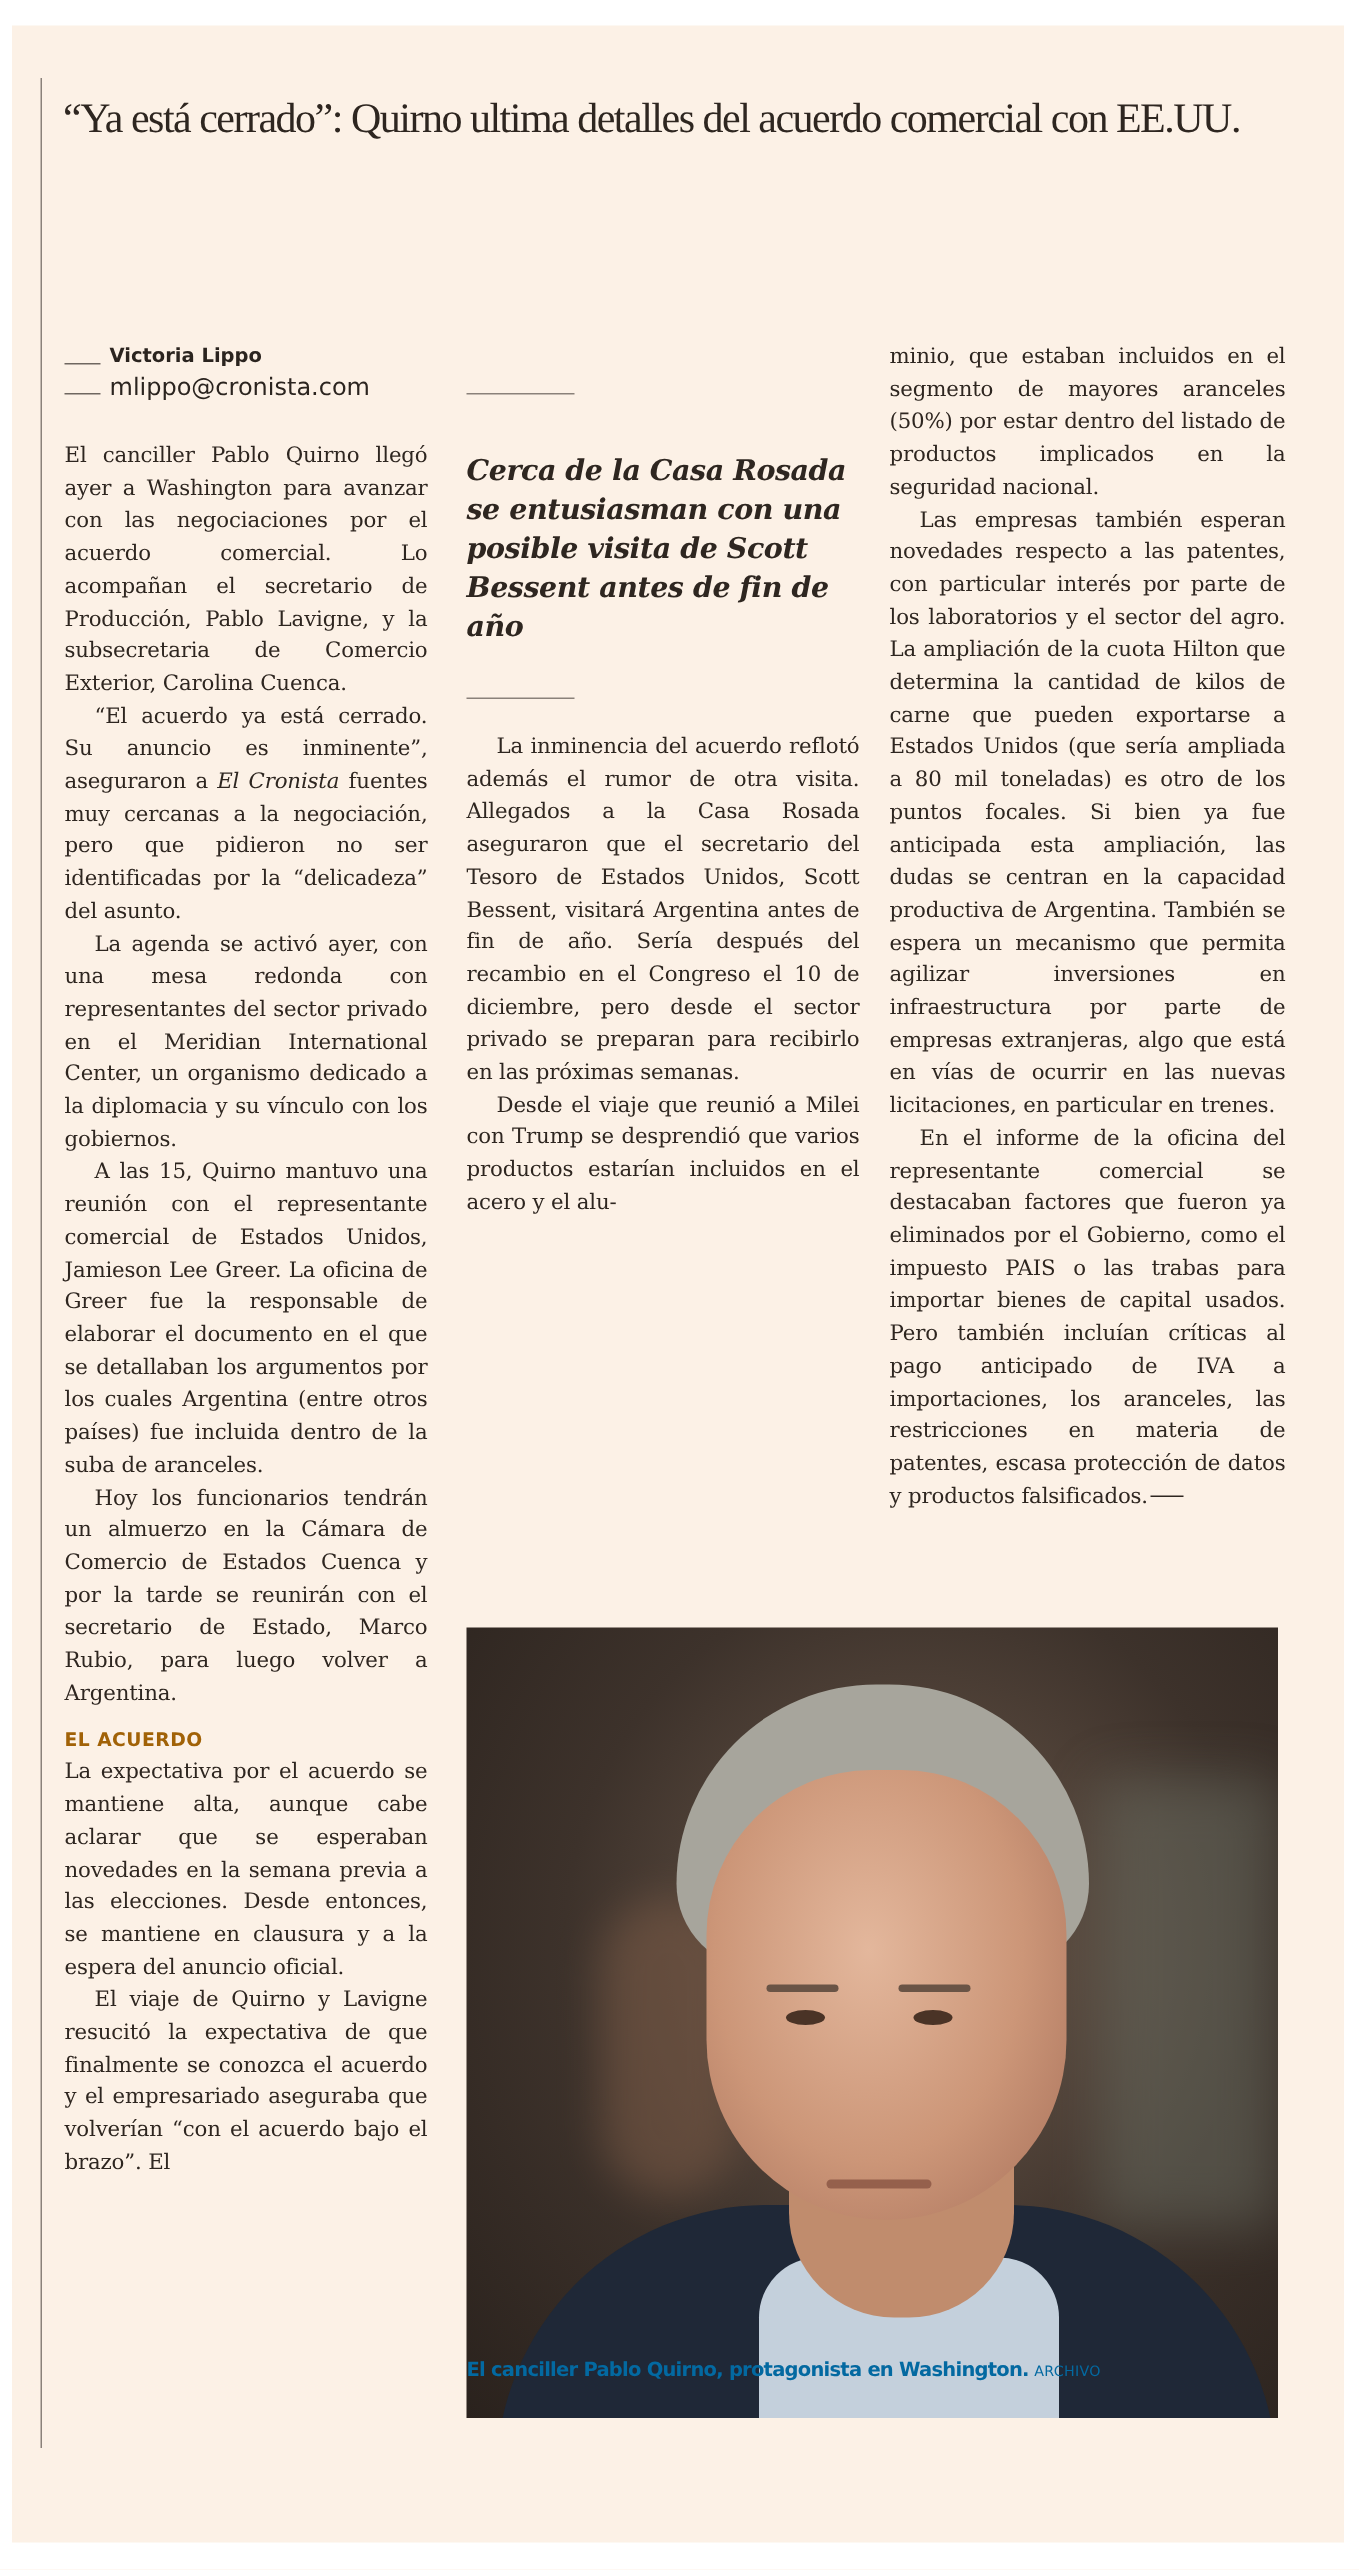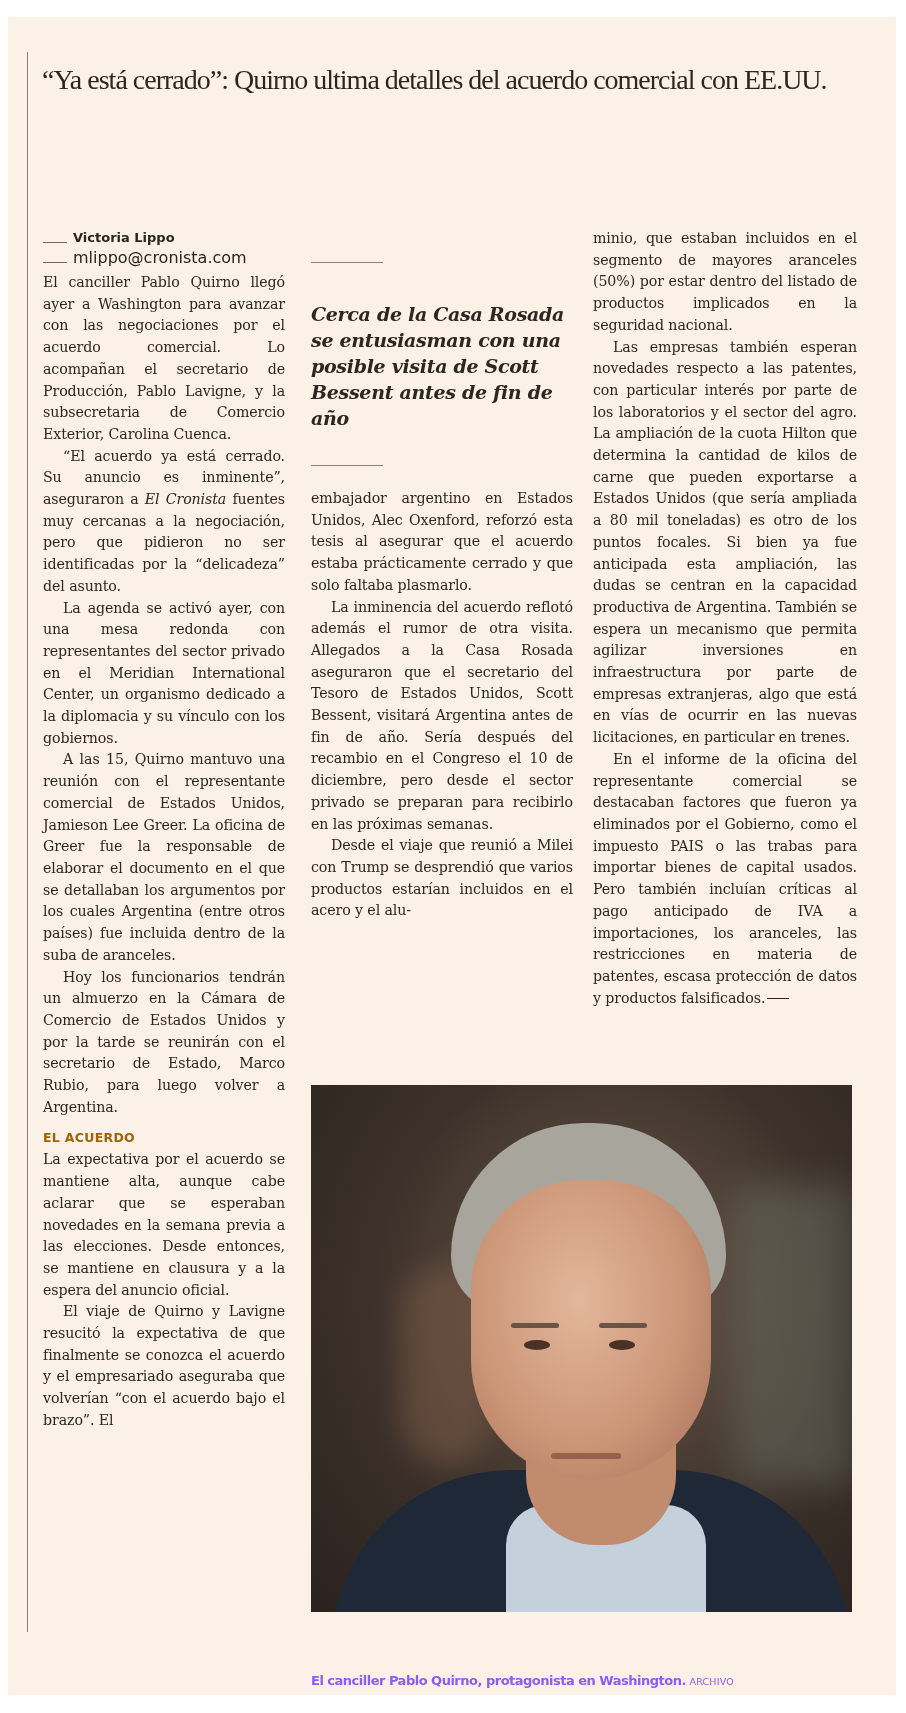--- a/index.html
+++ b/index.html
@@ -82,22 +82,22 @@
   }
   .photo .eye { position: absolute; width: 26px; height: 10px; border-radius: 50%; background: #4a3326; }
   .photo .eye.l { left: 213px; top: 255px; }
   .photo .eye.r { left: 298px; top: 255px; }
   .photo .brow { position: absolute; height: 5px; border-radius: 3px; background: #6a5446; }
   .photo .brow.l { left: 200px; top: 238px; width: 48px; }
   .photo .brow.r { left: 288px; top: 238px; width: 48px; }
   .photo .mouth { position: absolute; left: 240px; top: 368px; width: 70px; height: 6px; border-radius: 3px; background: #95604c; }
 
   .caption {
-    position: absolute; left: 311px; top: 1673px; width: 560px;
-    font-family: "DejaVu Sans", sans-serif; font-size: 13px; color: #8b5cf6; white-space: nowrap;
+    position: absolute; left: 311px; top: 1573px; width: 560px;
+    font-family: "DejaVu Sans", sans-serif; font-size: 13px; color: #0369a1; white-space: nowrap;
     letter-spacing: -0.5px;
   }
   .caption .main { font-weight: bold; }
   .caption .credit { font-size: 9.5px; letter-spacing: 0.2px; text-transform: uppercase; }
   .end-mark { display: inline-block; width: 22px; height: 1px; background: #2e2620; vertical-align: middle; margin-left: 2px; }
 </style>
 </head>
 <body>
 
 <div class="paper"></div>
@@ -109,38 +109,37 @@
   <div class="byline">
     <div class="row">
         <span class="dash"></span>
         <span class="author">Victoria Lippo</span>
       </div>
     <div class="row">
         <span class="dash"></span>
         <span class="email">mlippo@cronista.com</span>
       </div>
   </div>
-  <div class="body" style="margin-top:4px;">
+  <div class="body" style="margin-top:26px;">
     <p class="first">El canciller Pablo Quirno llegó ayer a Washington para avanzar con las negociaciones por el acuerdo comercial. Lo acompañan el secretario de Producción, Pablo Lavigne, y la subsecretaria de Comercio Exterior, Carolina Cuenca.</p>
     <p class="indent"><span>“El acuerdo ya está cerrado. Su anuncio es inminente”, aseguraron a </span><i>El Cronista</i><span> fuentes muy cercanas a la negociación, pero que pidieron no ser identificadas por la “delicadeza” del asunto.</span></p>
     <p class="indent">La agenda se activó ayer, con una mesa redonda con representantes del sector privado en el Meridian International Center, un organismo dedicado a la diplomacia y su vínculo con los gobiernos.</p>
     <p class="indent">A las 15, Quirno mantuvo una reunión con el representante comercial de Estados Unidos, Jamieson Lee Greer. La oficina de Greer fue la responsable de elaborar el documento en el que se detallaban los argumentos por los cuales Argentina (entre otros países) fue incluida dentro de la suba de aranceles.</p>
-    <p class="indent">Hoy los funcionarios tendrán un almuerzo en la Cámara de Comercio de Estados Unidos y por la tarde se reunirán con el secretario de Estado, Marco Rubio, para luego volver a Argentina.</p>
+    <p class="indent">Hoy los funcionarios tendrán un almuerzo en la Cámara de Comercio de Estados Cuenca y por la tarde se reunirán con el secretario de Estado, Marco Rubio, para luego volver a Argentina.</p>
     <div class="subhead">EL ACUERDO</div>
     <p class="first">La expectativa por el acuerdo se mantiene alta, aunque cabe aclarar que se esperaban novedades en la semana previa a las elecciones. Desde entonces, se mantiene en clausura y a la espera del anuncio oficial.</p>
     <p class="indent">El viaje de Quirno y Lavigne resucitó la expectativa de que finalmente se conozca el acuerdo y el empresariado aseguraba que volverían “con el acuerdo bajo el brazo”. El</p>
   </div>
 </div>
 
 <div class="col col2">
   <div class="pq-rule"></div>
   <p class="pullquote">Cerca de la Casa Rosada se entusiasman con una posible visita de Scott Bessent antes de fin de año</p>
   <div class="pq-rule" style="margin-bottom:22px;"></div>
   <div class="body">
-    <p class="first">embajador argentino en Estados Unidos, Alec Oxenford, reforzó esta tesis al asegurar que el acuerdo estaba prácticamente cerrado y que solo faltaba plasmarlo.</p>
     <p class="indent">La inminencia del acuerdo reflotó además el rumor de otra visita. Allegados a la Casa Rosada aseguraron que el secretario del Tesoro de Estados Unidos, Scott Bessent, visitará Argentina antes de fin de año. Sería después del recambio en el Congreso el 10 de diciembre, pero desde el sector privado se preparan para recibirlo en las próximas semanas.</p>
     <p class="indent">Desde el viaje que reunió a Milei con Trump se desprendió que varios productos estarían incluidos en el acero y el alu-</p>
   </div>
 </div>
 
 <div class="col col3">
   <div class="body">
     <p class="first">minio, que estaban incluidos en el segmento de mayores aranceles (50%) por estar dentro del listado de productos implicados en la seguridad nacional.</p>
     <p class="indent">Las empresas también esperan novedades respecto a las patentes, con particular interés por parte de los laboratorios y el sector del agro. La ampliación de la cuota Hilton que determina la cantidad de kilos de carne que pueden exportarse a Estados Unidos (que sería ampliada a 80 mil toneladas) es otro de los puntos focales. Si bien ya fue anticipada esta ampliación, las dudas se centran en la capacidad productiva de Argentina. También se espera un mecanismo que permita agilizar inversiones en infraestructura por parte de empresas extranjeras, algo que está en vías de ocurrir en las nuevas licitaciones, en particular en trenes.</p>
     <p class="indent"><span>En el informe de la oficina del representante comercial se destacaban factores que fueron ya eliminados por el Gobierno, como el impuesto PAIS o las trabas para importar bienes de capital usados. Pero también incluían críticas al pago anticipado de IVA a importaciones, los aranceles, las restricciones en materia de patentes, escasa protección de datos y productos falsificados.</span><span class="end-mark"></span></p>

